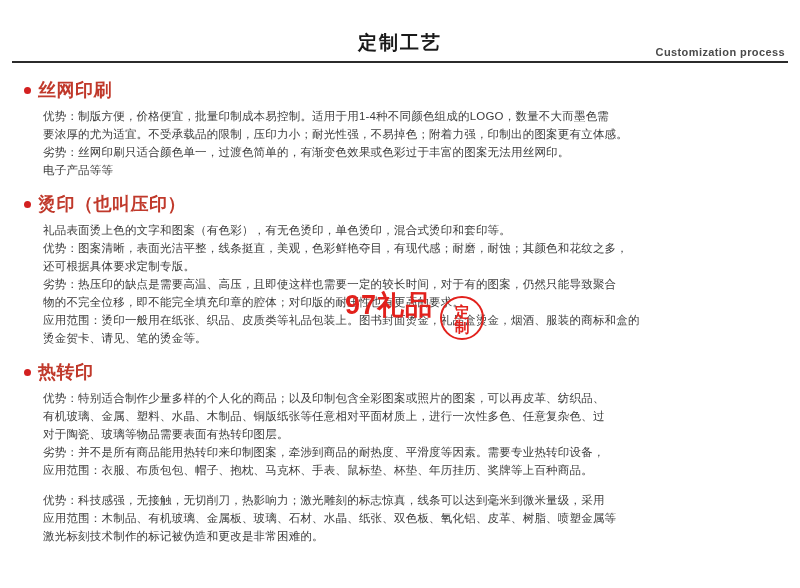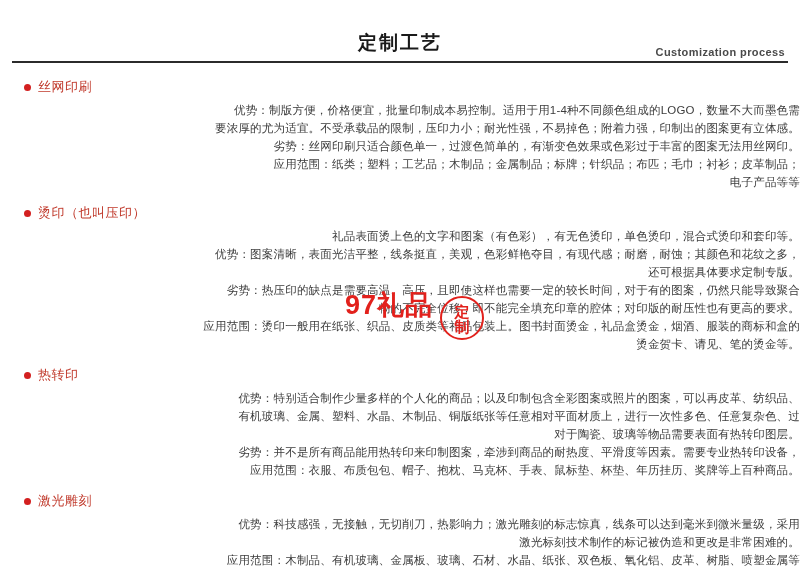--- a/index.html
+++ b/index.html
@@ -70,28 +70,27 @@
     width: 7px;
     height: 7px;
     border-radius: 50%;
     background: #d32020;
     margin-right: 7px;
     flex: 0 0 auto;
     position: relative;
     top: 0px;
   }
   .sec-title {
-    font-size: 13px;
-    font-weight: normal;
+    font-size: 18px;
+    font-weight: bold;
     color: #c0392b;
     letter-spacing: 0.5px;
   }
   .sec-body {
     padding-left: 43px;
-    text-align: right;
   }
   .para {
     font-size: 11.5px;
     line-height: 17px;
     color: #3c3c3c;
     margin: 0 0 1px 0;
     letter-spacing: 0.2px;
   }
   
   .watermark {
@@ -147,21 +146,20 @@
 
     <div class="section">
       <div class="sec-head">
         <span class="bullet"></span>
         <span class="sec-title">丝网印刷</span>
       </div>
       <div class="sec-body">
         <p class="para">优势：制版方便，价格便宜，批量印制成本易控制。适用于用1-4种不同颜色组成的LOGO，数量不大而墨色需</p>
         <p class="para">要浓厚的尤为适宜。不受承载品的限制，压印力小；耐光性强，不易掉色；附着力强，印制出的图案更有立体感。</p>
         <p class="para">劣势：丝网印刷只适合颜色单一，过渡色简单的，有渐变色效果或色彩过于丰富的图案无法用丝网印。</p>
-        <p class="para">应用范围：纸类；塑料；工艺品；木制品；金属制品；标牌；针织品；布匹；毛巾；衬衫；皮革制品；</p>
         <p class="para">电子产品等等</p>
       </div>
     </div>
 
     <div class="section">
       <div class="sec-head">
         <span class="bullet"></span>
         <span class="sec-title">烫印（也叫压印）</span>
       </div>
       <div class="sec-body">
@@ -183,28 +181,24 @@
       <div class="sec-body">
         <p class="para">优势：特别适合制作少量多样的个人化的商品；以及印制包含全彩图案或照片的图案，可以再皮革、纺织品、</p>
         <p class="para">有机玻璃、金属、塑料、水晶、木制品、铜版纸张等任意相对平面材质上，进行一次性多色、任意复杂色、过</p>
         <p class="para">对于陶瓷、玻璃等物品需要表面有热转印图层。</p>
         <p class="para">劣势：并不是所有商品能用热转印来印制图案，牵涉到商品的耐热度、平滑度等因素。需要专业热转印设备，</p>
         <p class="para">应用范围：衣服、布质包包、帽子、抱枕、马克杯、手表、鼠标垫、杯垫、年历挂历、奖牌等上百种商品。</p>
       </div>
     </div>
 
     <div class="section">
-      <div class="sec-head">
-        <span class="bullet"></span>
-        <span class="sec-title">激光雕刻</span>
-      </div>
       <div class="sec-body">
         <p class="para">优势：科技感强，无接触，无切削刀，热影响力；激光雕刻的标志惊真，线条可以达到毫米到微米量级，采用</p>
+        <p class="para">应用范围：木制品、有机玻璃、金属板、玻璃、石材、水晶、纸张、双色板、氧化铝、皮革、树脂、喷塑金属等</p>
         <p class="para">激光标刻技术制作的标记被伪造和更改是非常困难的。</p>
-        <p class="para">应用范围：木制品、有机玻璃、金属板、玻璃、石材、水晶、纸张、双色板、氧化铝、皮革、树脂、喷塑金属等</p>
       </div>
     </div>
 
   </div>
 
   <div class="watermark">
     <div class="wm-text">97礼品</div>
     <div class="wm-badge">
       <span>定</span>
       <span>制</span>

